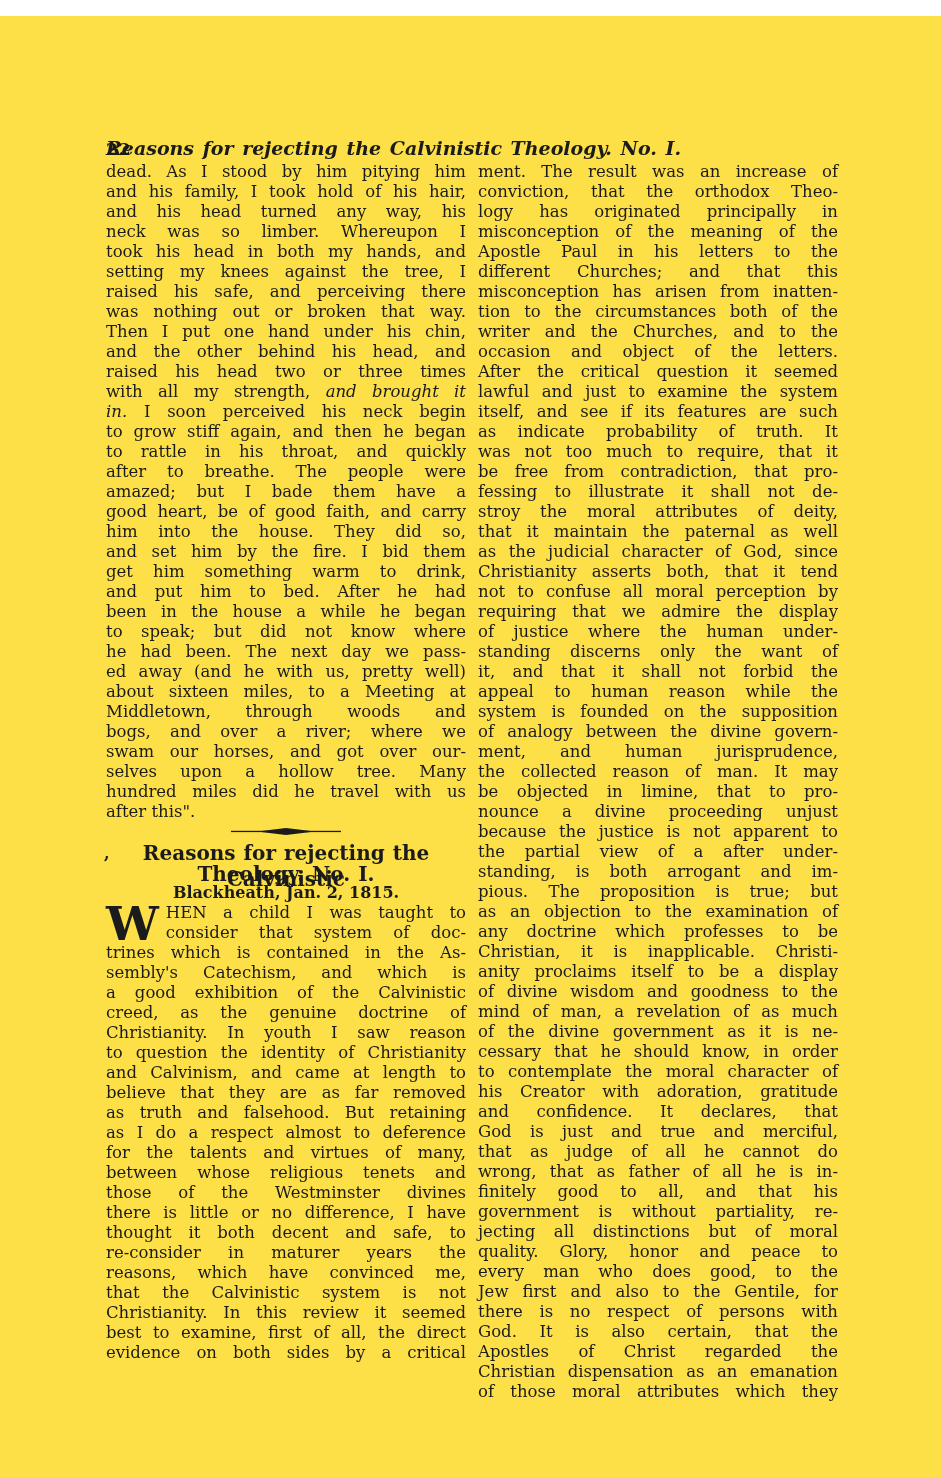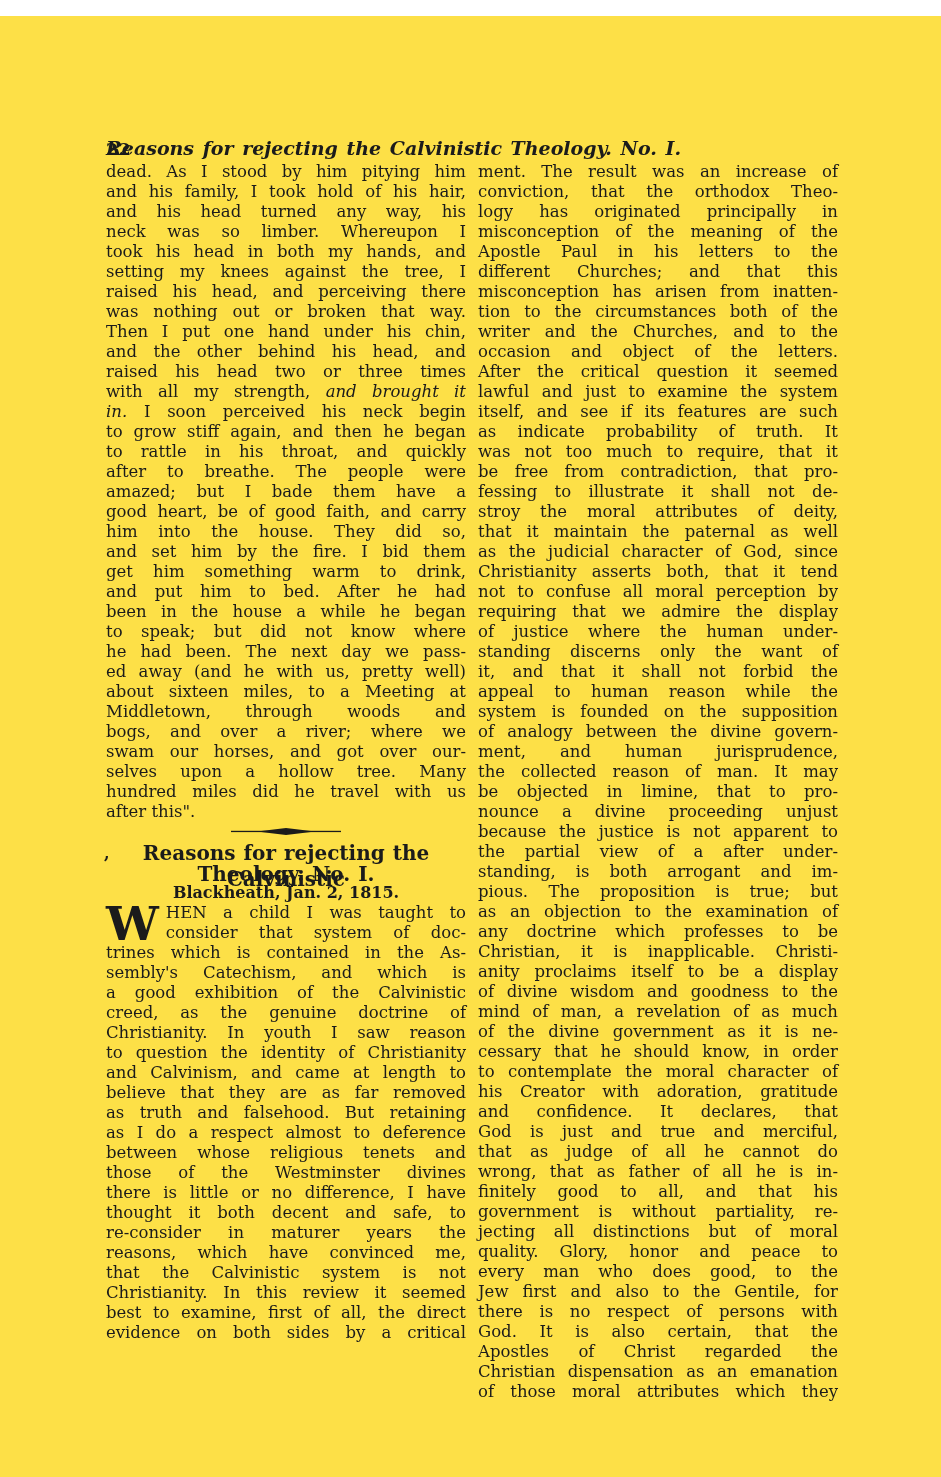--- a/index.html
+++ b/index.html
@@ -83,21 +83,21 @@
   </div>
 
   <div class="col col-left">
     <div>
         <div class="tline"><span>dead.  As I stood by him pitying him</span></div>
         <div class="tline"><span>and his family, I took hold of his hair,</span></div>
         <div class="tline"><span>and his head turned any way, his</span></div>
         <div class="tline"><span>neck was so limber.  Whereupon I</span></div>
         <div class="tline"><span>took his head in both my hands, and</span></div>
         <div class="tline"><span>setting my knees against the tree, I</span></div>
-        <div class="tline"><span>raised his head, and perceiving there</span></div>
+        <div class="tline"><span>raised his safe, and perceiving there</span></div>
         <div class="tline"><span>was nothing out or broken that way.</span></div>
         <div class="tline"><span>Then I put one hand under his chin,</span></div>
         <div class="tline"><span>and the other behind his head, and</span></div>
         <div class="tline"><span>raised his head two or three times</span></div>
         <div class="tline"><span>with all my strength, </span><span class="it">and brought it</span></div>
         <div class="tline"><span class="it">in.</span><span>  I soon perceived his neck begin</span></div>
         <div class="tline"><span>to grow stiff again, and then he began</span></div>
         <div class="tline"><span>to rattle in his throat, and quickly</span></div>
         <div class="tline"><span>after to breathe.  The people were</span></div>
         <div class="tline"><span>amazed; but I bade them have a</span></div>
@@ -141,20 +141,21 @@
           <div class="tline"><span>trines which is contained in the As-</span></div>
           <div class="tline"><span>sembly's Catechism, and which is</span></div>
           <div class="tline"><span>a good exhibition of the Calvinistic</span></div>
           <div class="tline"><span>creed, as the genuine doctrine of</span></div>
           <div class="tline"><span>Christianity.  In youth I saw reason</span></div>
           <div class="tline"><span>to question the identity of Christianity</span></div>
           <div class="tline"><span>and Calvinism, and came at length to</span></div>
           <div class="tline"><span>believe that they are as far removed</span></div>
           <div class="tline"><span>as truth and falsehood.  But retaining</span></div>
           <div class="tline"><span>as I do a respect almost to deference</span></div>
+          <div class="tline"><span>for the talents and virtues of many,</span></div>
           <div class="tline"><span>between whose religious tenets and</span></div>
           <div class="tline"><span>those of the Westminster divines</span></div>
           <div class="tline"><span>there is little or no difference, I have</span></div>
           <div class="tline"><span>thought it both decent and safe, to</span></div>
           <div class="tline"><span>re-consider in maturer years the</span></div>
           <div class="tline"><span>reasons, which have convinced me,</span></div>
           <div class="tline"><span>that the Calvinistic system is not</span></div>
           <div class="tline"><span>Christianity.  In this review it seemed</span></div>
           <div class="tline"><span>best to examine, first of all, the direct</span></div>
           <div class="tline"><span>evidence on both sides by a critical</span></div>

